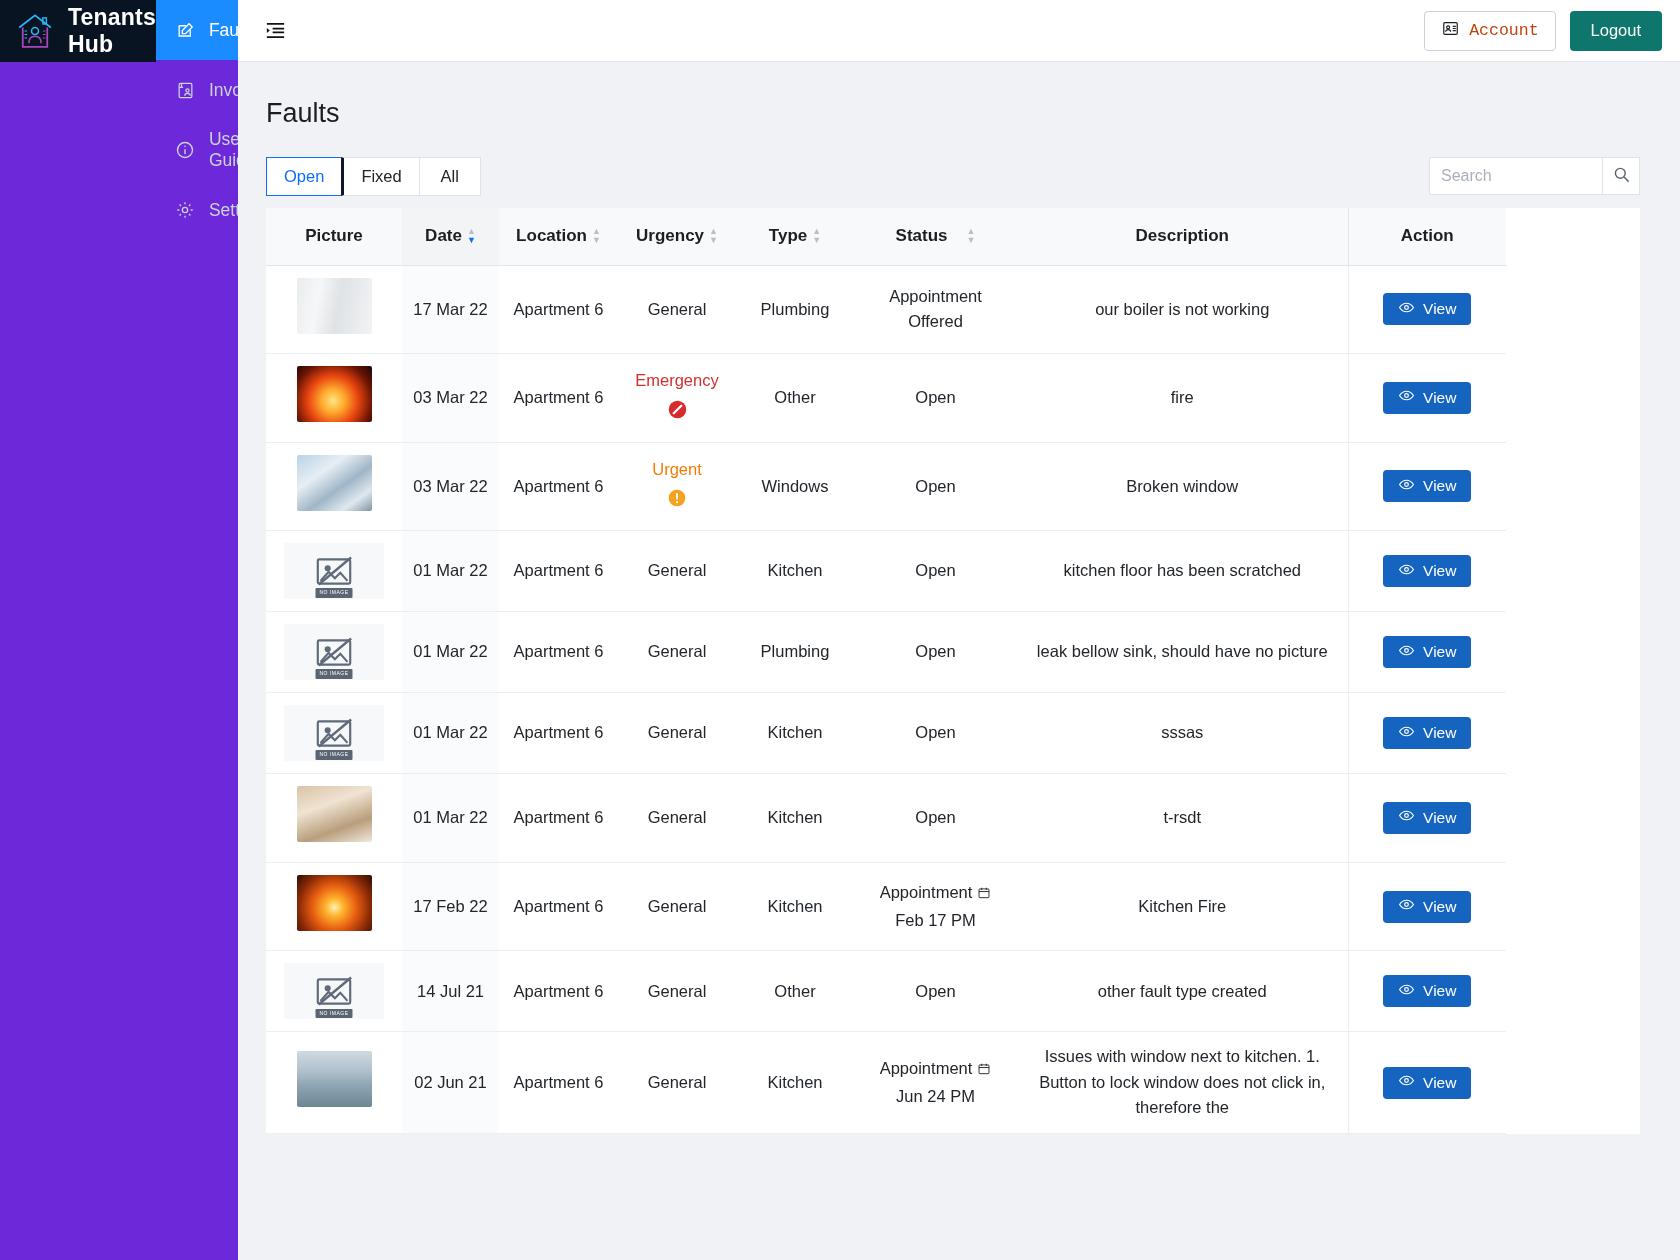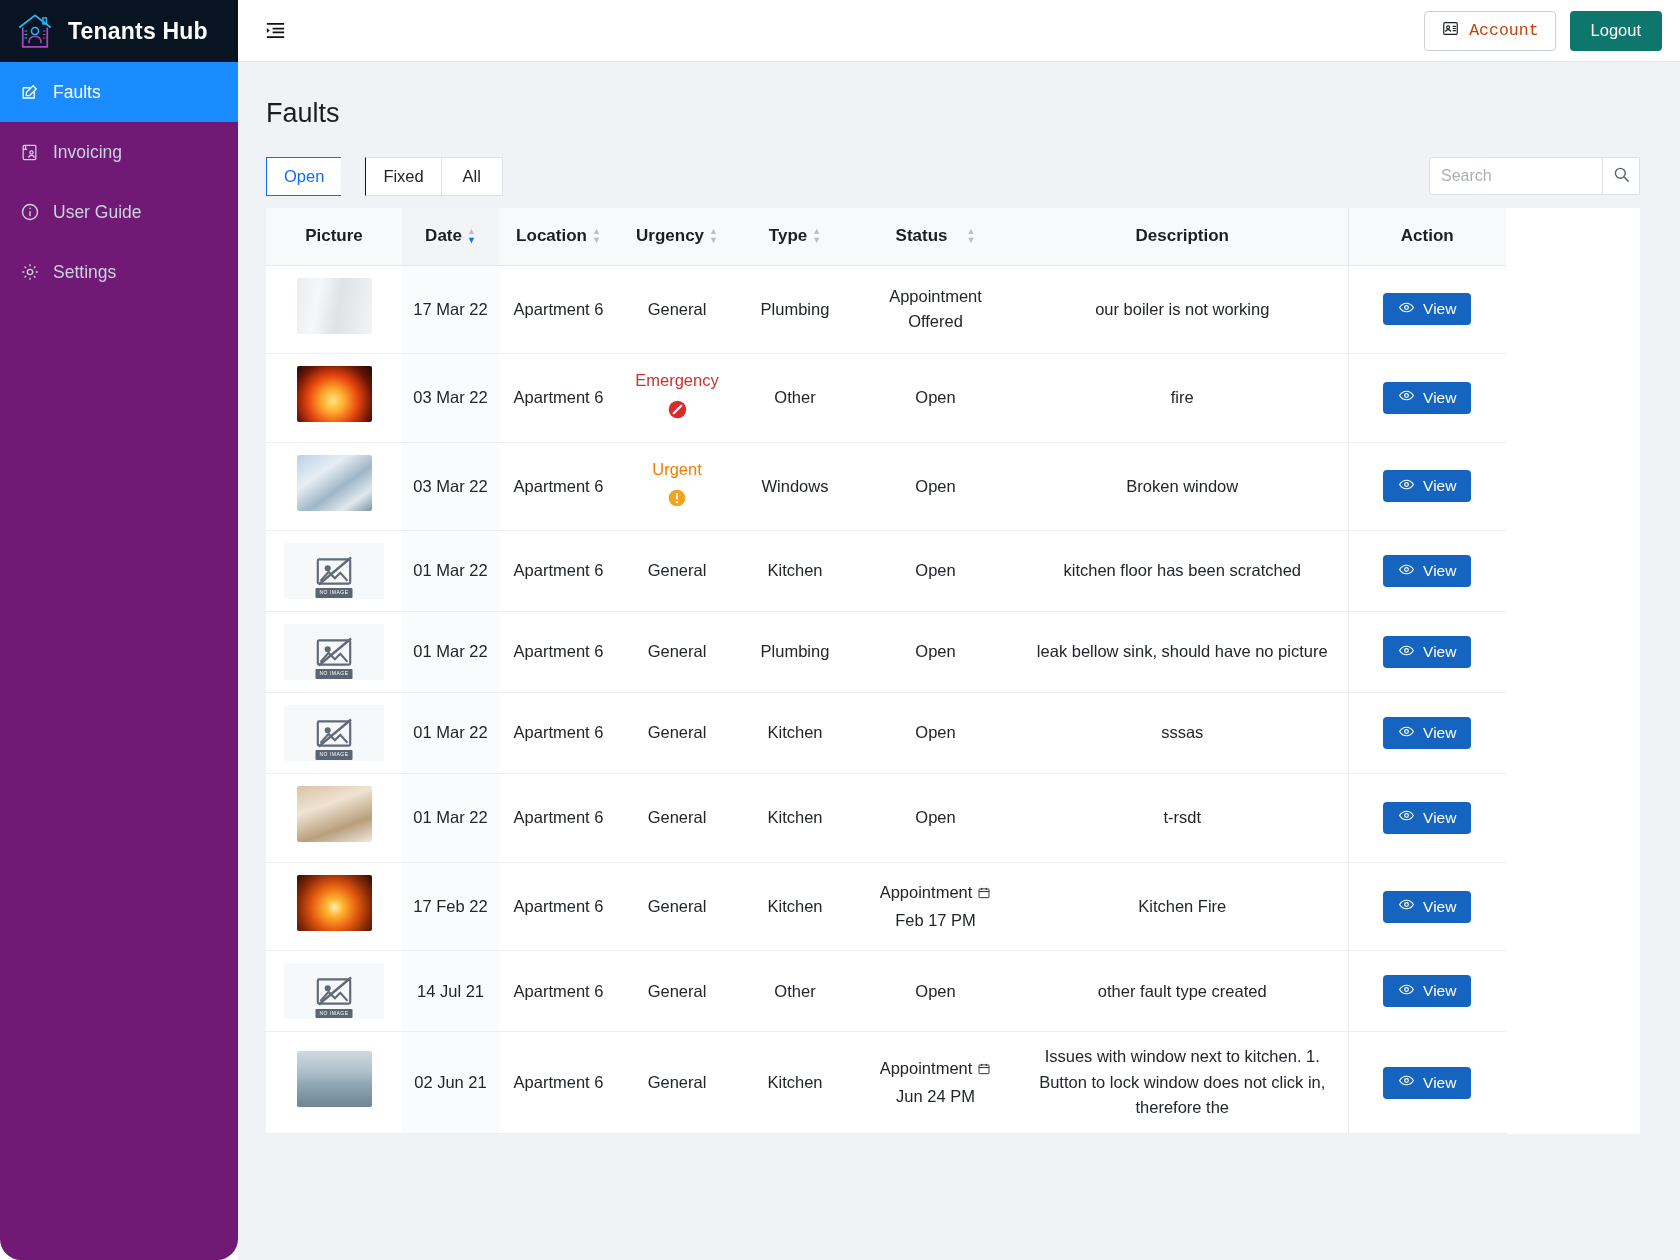--- a/index.html
+++ b/index.html
@@ -7,23 +7,23 @@
     width: 1680px; height: 1260px;
     font-family: "Liberation Sans", sans-serif;
     background: #ffffff;
     overflow: hidden;
   }
   .app { display: flex; width: 1680px; height: 1260px; }
 
   
   .sidebar {
     width: 238px; min-width: 238px; height: 1260px;
-    background: #701a75;
+    background: #6d28d9;
     color: #d4dbe3;
-    display: flex; flex-direction: column; border-radius: 21px;
+    display: flex; 
   }
   .brand {
     height: 62px; display: flex; align-items: center;
     padding-left: 14px; gap: 12px;
     background: #081421;
   }
   .brand-logo { width: 42px; height: 42px; flex: 0 0 42px; }
   .brand-title {
     font-size: 23px; font-weight: bold; color: #ffffff;
     letter-spacing: .2px;
@@ -74,21 +74,21 @@
   .tabs { display: flex; }
   .tab {
     height: 39px; min-width: 62px; padding: 0 17px;
     display: flex; align-items: center; justify-content: center;
     background: #ffffff; border: 1px solid #dfe3e8;
     font-size: 16.5px; color: #212529; cursor: pointer;
     border-right: none;
   }
   .tab:last-child { border-right: 1px solid #dfe3e8; }
   .tab.active { color: #0d6efd; border: 1px solid #0d6efd; border-right: none; }
-  .tab.active + .tab { border-left: 1px solid #0f172a; margin-left: 24px; }
+  .tab.active + .tab { border-left: 3px solid #0f172a; }
 
   .search-wrap { margin-left: auto; display: flex; }
   .search-input {
     width: 173px; height: 38px; border: 1px solid #dfe3e8; border-right: none;
     background: #ffffff; padding: 0 11px; font-size: 16px; color: #444;
     font-family: "Liberation Sans", sans-serif; outline: none;
   }
   .search-input::placeholder { color: #aab0b7; }
   .search-btn {
     width: 38px; height: 38px; border: 1px solid #dfe3e8; background: #fff;

